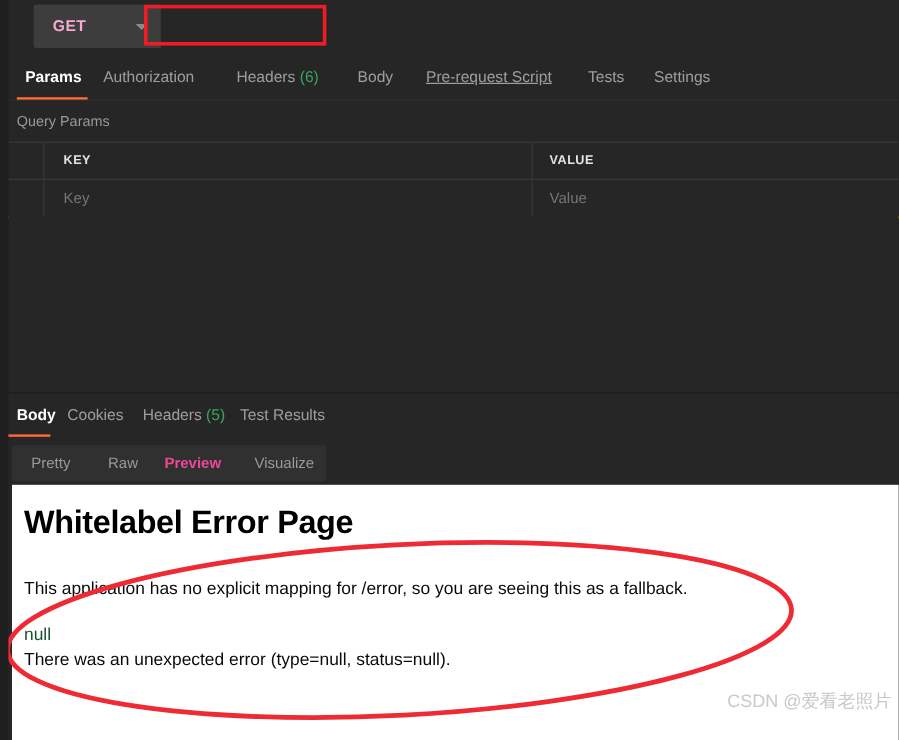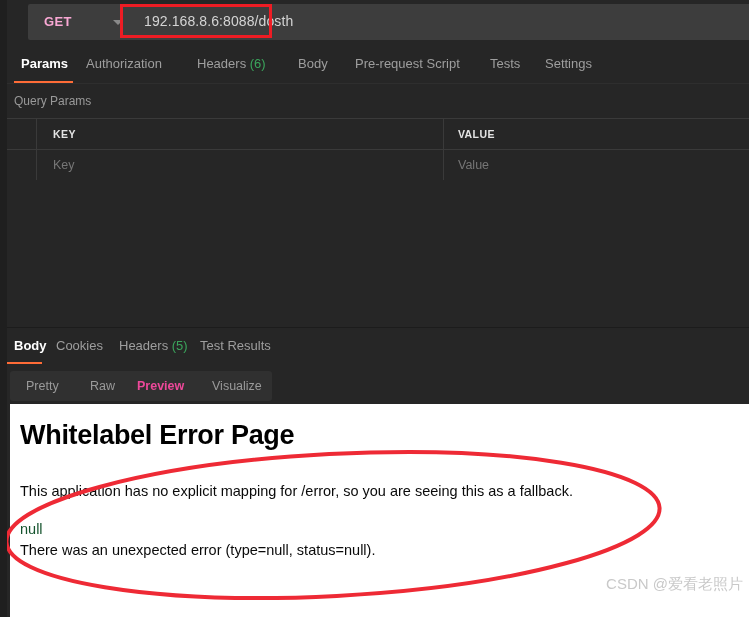--- a/index.html
+++ b/index.html
@@ -254,32 +254,29 @@
 
 <div id="app">
 
   <div class="left-strip"></div>
 
   <div class="url-bar">
     <div class="method-box">
       <span class="method-label">GET</span>
       <span class="method-caret"></span>
     </div>
-    <div class="url-input-box">
-      <span class="url-text">192.168.8.6:8088/dosth</span>
-    </div>
   </div>
   <div class="url-highlight"></div>
 
   <div class="req-tabs">
     <div class="tab active" style="left:14px;"><span>Params</span></div>
     <div class="tab" style="left:79px;"><span>Authorization</span></div>
     <div class="tab" style="left:190px;"><span>Headers</span> <span class="count">(6)</span></div>
     <div class="tab" style="left:291px;"><span>Body</span></div>
-    <div class="tab" style="left:348px;"><span>Pre-request Script</span></div>
+    <div class="tab" style="left:348px;text-decoration:underline;"><span>Pre-request Script</span></div>
     <div class="tab" style="left:483px;"><span>Tests</span></div>
     <div class="tab" style="left:538px;"><span>Settings</span></div>
     <div class="tab-underline" style="left:7px; width:59px;"></div>
   </div>
 
   <div class="qp-label">Query Params</div>
 
   <div class="param-table">
     <div class="pt-row head">
       <div class="pt-cell check"></div>

